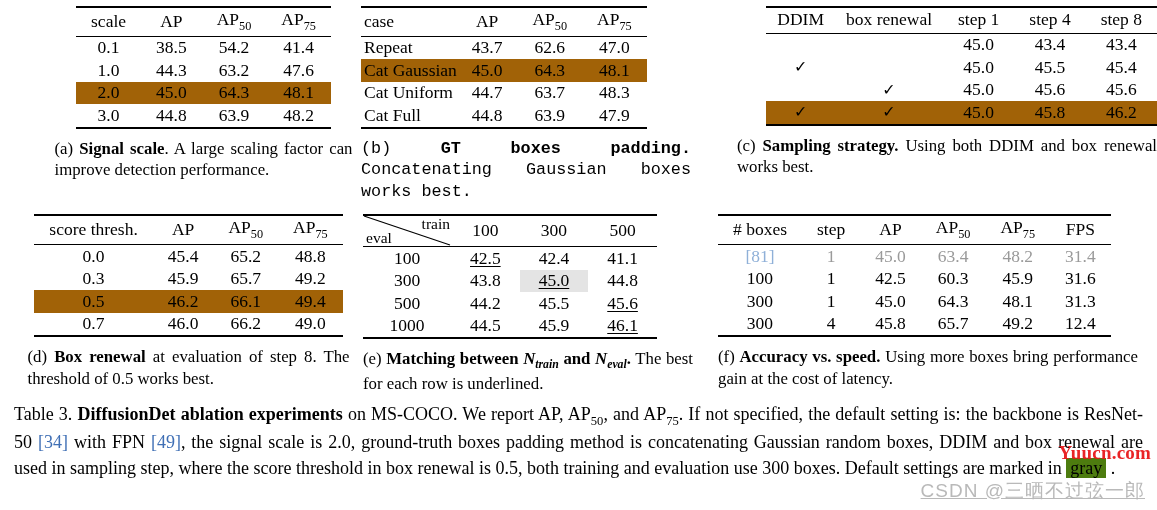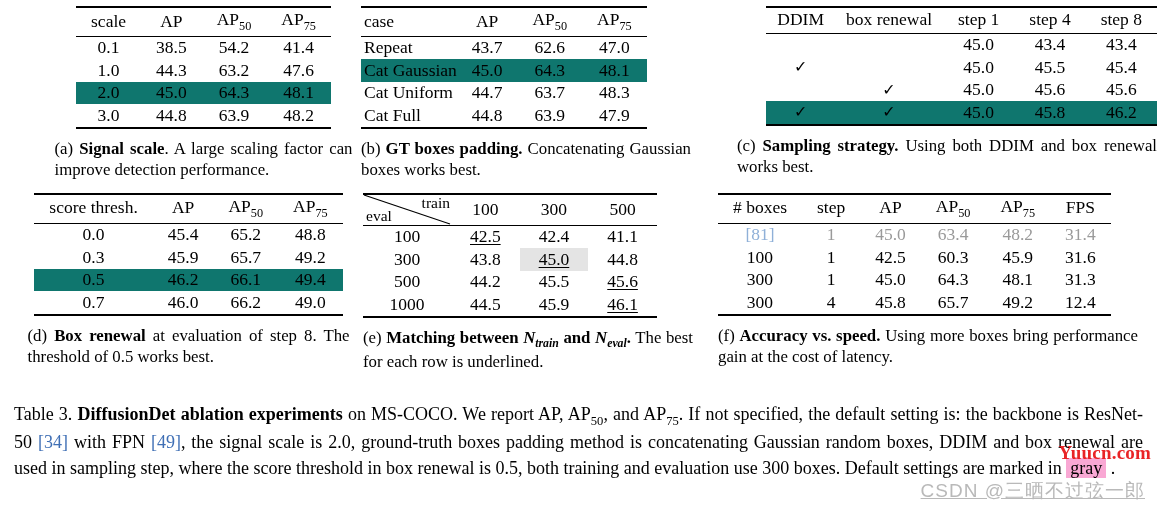--- a/index.html
+++ b/index.html
@@ -52,21 +52,21 @@
     white-space: nowrap;
   }
   table.abl thead td {
     padding-bottom: 4px;
     padding-top: 3px;
   }
   .rule-top td { border-top: 2.1px solid #000; }
   .rule-mid td { border-top: 1.3px solid #000; }
   .rule-bot td { border-bottom: 2.1px solid #000; }
 
-  tr.hl td { background: #0f766e; }
+  tr.hl td { background: #a16207; }
   td.hlcell { background: #e4e4e4; }
 
   .leftcol { text-align: left !important; }
   .uline { text-decoration: underline; text-underline-offset: 2px; }
   .faded { color: #9a9a9a; }
   .citeblue { color: #3f6fb5; }
   .citeblue.faded { color: #8fb0d8; text-align: center; }
   .chk { font-size: 16px; }
 
   sub { font-size: 0.70em; }
@@ -109,21 +109,21 @@
     position: absolute;
     left: 14px;
     top: 402px;
     width: 1129px;
     font-size: 18px;
     line-height: 1.42;
     text-align: justify;
     text-align-last: left;
   }
   .graybox {
-    background: #f9a8d4;
+    background: #4d7c0f;
     padding: 0 4px;
   }
 
   
   .wm-red {
     position: absolute;
     right: 6px;
     top: 442px;
     color: #e8191b;
     font-family: "Liberation Serif", serif;
@@ -225,21 +225,21 @@
                 <td class="pad-md">48.3</td>
               </tr>
               <tr class="rule-bot">
                 <td class="leftcol" style="padding-left:3px;">Cat Full</td>
                 <td class="pad-md">44.8</td>
                 <td class="pad-md">63.9</td>
                 <td class="pad-md">47.9</td>
               </tr>
             </tbody>
           </table>
-          <div class="cap" style="width:330px;"><span>(b)</span> <b>GT boxes padding.</b><span> Concatenating Gaussian boxes works best.</span></div>
+          <div class="cap" style="width:330px;font-family:Liberation Mono, monospace;"><span>(b)</span> <b>GT boxes padding.</b><span> Concatenating Gaussian boxes works best.</span></div>
         </div>
       </div>
 
       <div class="tbl-cellwrap" style="width:447px;padding-top:6px;">
         <div class="subfig" style="align-items:flex-end;padding-left:8px;">
           <table class="abl">
             <thead>
               <tr class="rule-top">
                 <td class="pad-sm">DDIM</td>
                 <td class="pad-sm">box renewal</td>

